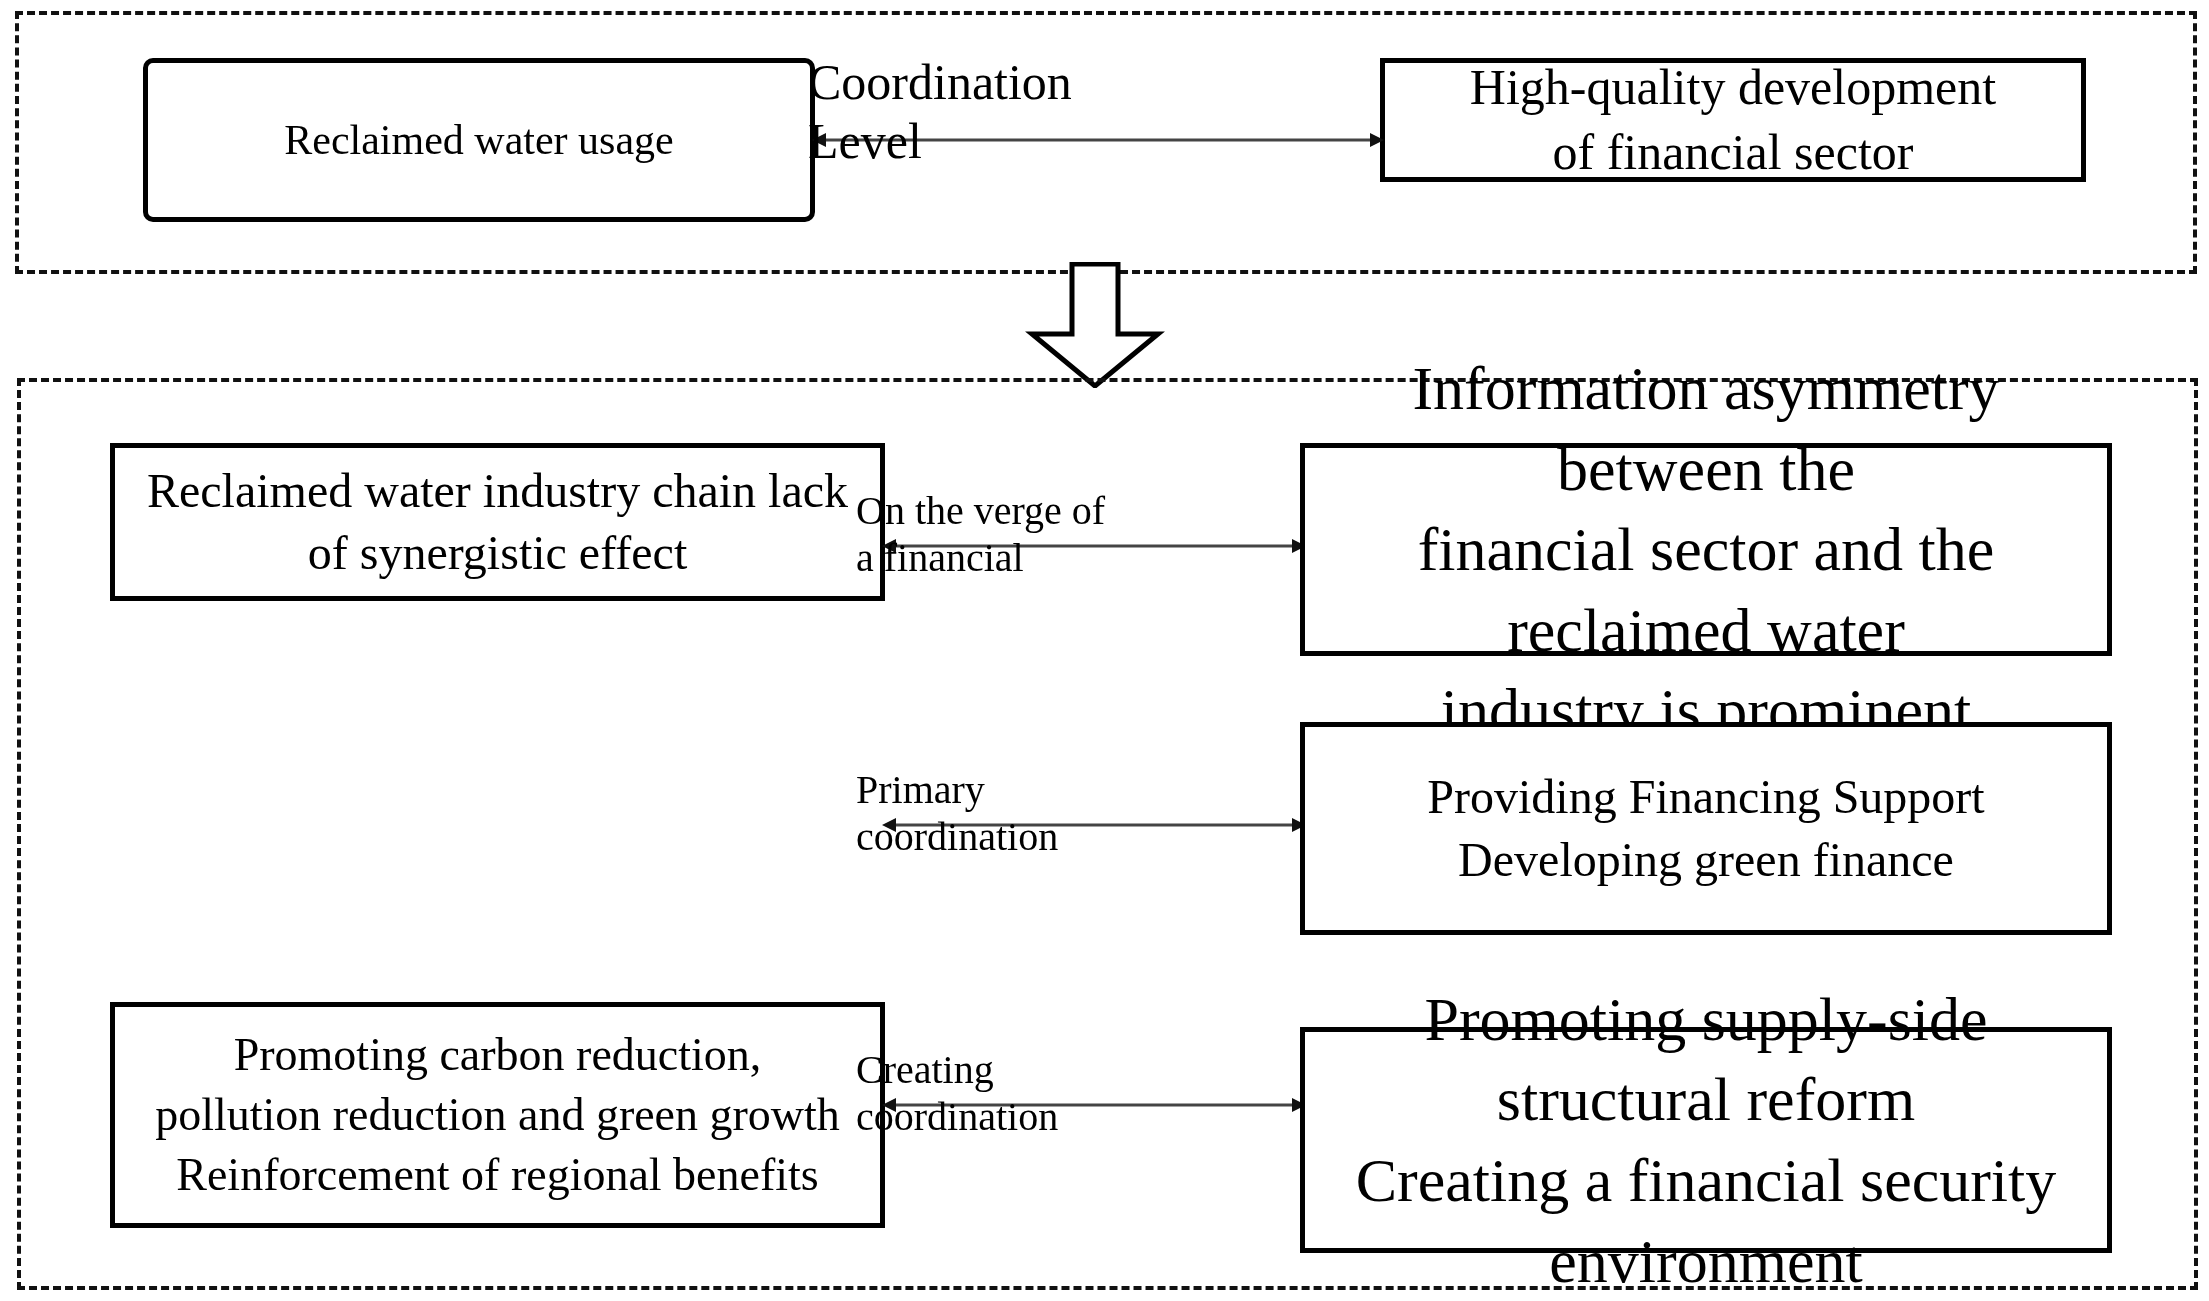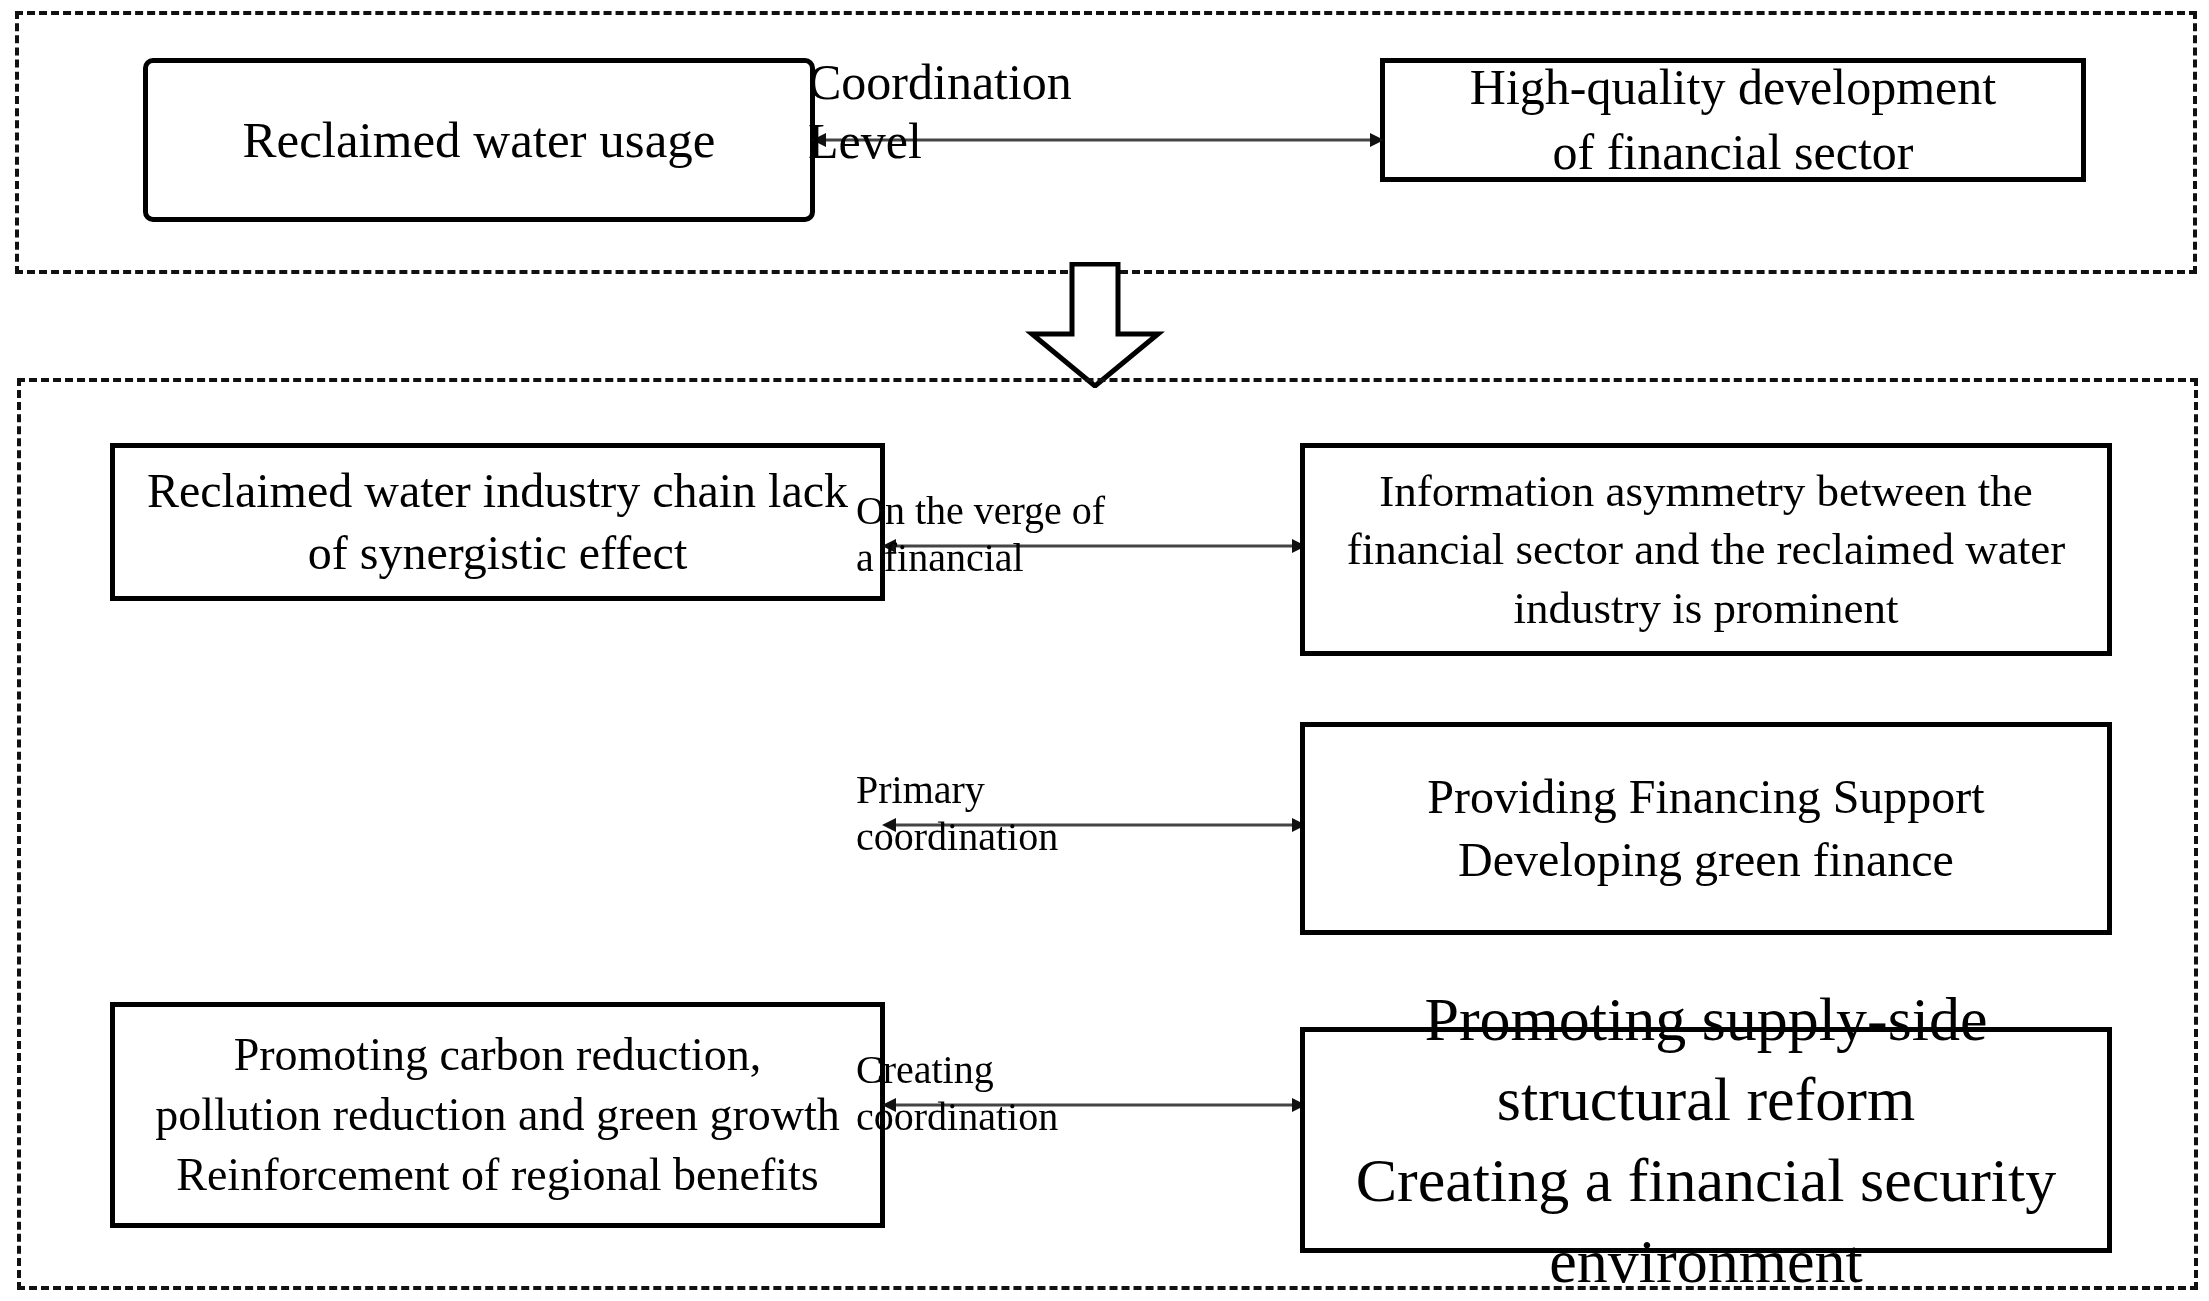--- a/index.html
+++ b/index.html
@@ -42,26 +42,26 @@
     padding: 4px 14px;
   }
   .concept-box .box-text {
     display: block;
     width: 100%;
     line-height: 1.30;
     white-space: pre-line;
   }
 
   
-  #box-reclaimed-water-usage { left: 143px; top: 58px;  width: 672px; height: 164px; font-size: 51px; border-radius: 10px; }
+  #box-reclaimed-water-usage { left: 143px; top: 58px;  width: 672px; height: 164px; font-size: 42px; border-radius: 10px; }
   #box-high-quality-finance  { left: 1380px; top: 58px; width: 706px; height: 124px; font-size: 50px; }
 
   
   #box-chain-lack        { left: 110px;  top: 443px;  width: 775px; height: 158px; font-size: 48px; }
-  #box-info-asymmetry    { left: 1300px; top: 443px;  width: 812px; height: 213px; font-size: 45px; }
+  #box-info-asymmetry    { left: 1300px; top: 443px;  width: 812px; height: 213px; font-size: 62px; }
   #box-infrastructure    { left: 110px;  top: 722px;  width: 775px; height: 213px; font-size: 46px; }
   #box-financing-support { left: 1300px; top: 722px;  width: 812px; height: 213px; font-size: 48px; }
   #box-carbon-reduction  { left: 110px;  top: 1002px; width: 775px; height: 226px; font-size: 46px; }
   #box-supply-side       { left: 1300px; top: 1002px; width: 812px; height: 226px; font-size: 62px; margin-top: 25px; }
 
   
   .connector {
     position: absolute;
     display: block;
   }

